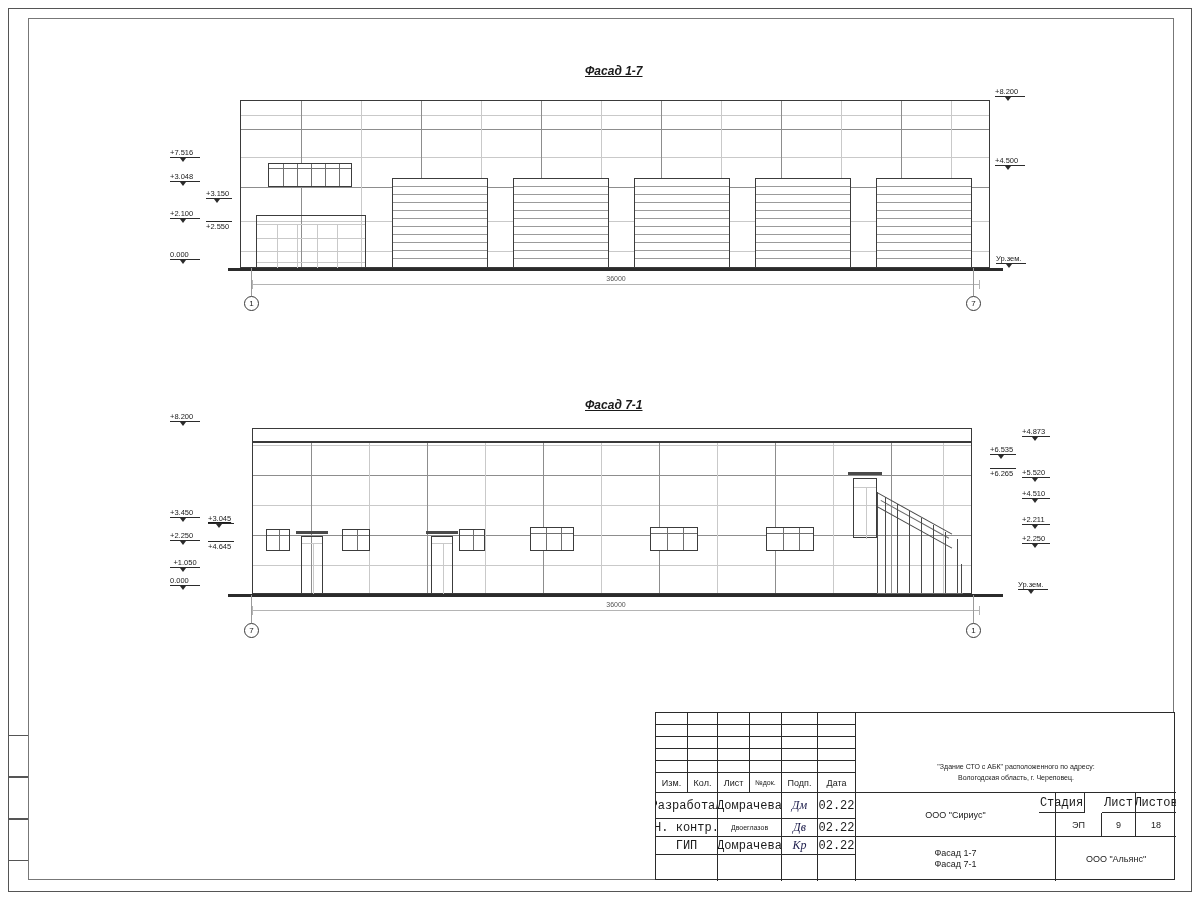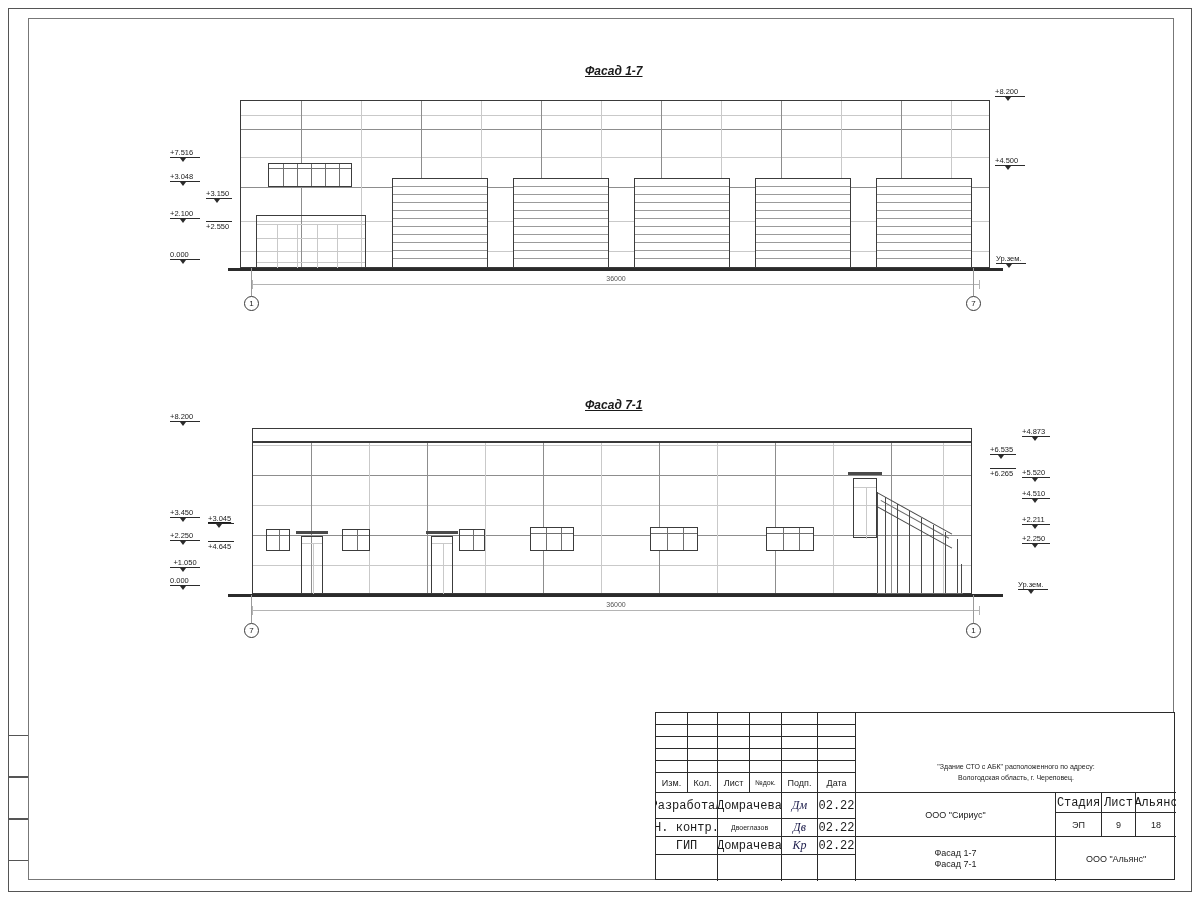--- a/index.html
+++ b/index.html
@@ -557,23 +557,23 @@
 
     <div class="cell med" style="left:200px; top:80px; width:200px; height:44px;">ООО "Сириус"</div>
 
     <div class="cell med" style="left:200px; top:124px; width:200px; height:44px; border-bottom:none;">
       <span class="two-line">
         <span>Фасад 1-7</span><br>
         <span>Фасад 7-1</span>
       </span>
     </div>
 
-    <div class="cell small" style="left:400px; top:80px; width:46px; height:20px;">Стадия</div>
+    <div class="cell small" style="left:383px; top:80px; width:46px; height:20px;">Стадия</div>
     <div class="cell small" style="left:446px; top:80px; width:34px; height:20px;">Лист</div>
-    <div class="cell small" style="left:480px; top:80px; width:40px; height:20px; border-right:none;">Альянс</div>
+    <div class="cell small" style="left:480px; top:80px; width:40px; height:20px; border-right:none;">Листов</div>
 
     <div class="cell med" style="left:400px; top:100px; width:46px; height:24px;">ЭП</div>
     <div class="cell med" style="left:446px; top:100px; width:34px; height:24px;">9</div>
     <div class="cell med" style="left:480px; top:100px; width:40px; height:24px; border-right:none;">18</div>
 
     <div class="cell med" style="left:400px; top:124px; width:120px; height:44px; border-right:none; border-bottom:none;">ООО "Альянс"</div>
   </div>
 
 </div>
 

